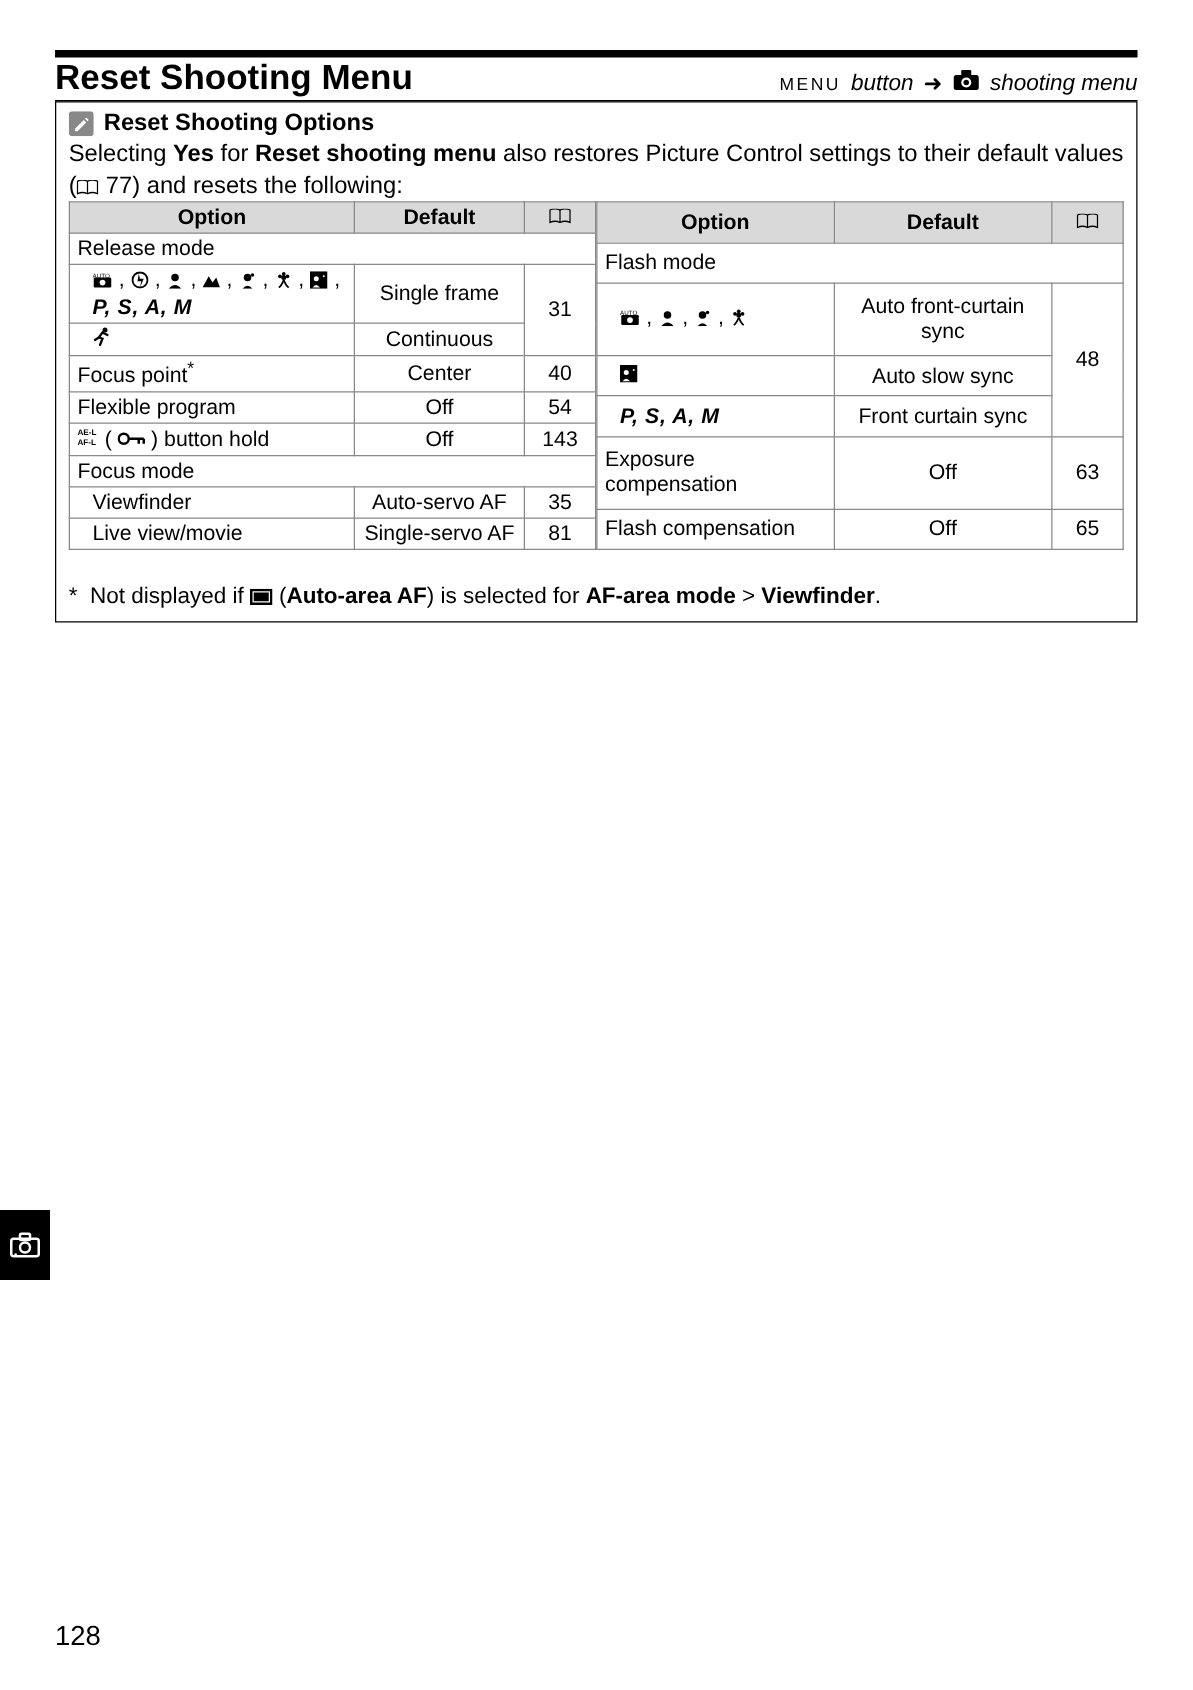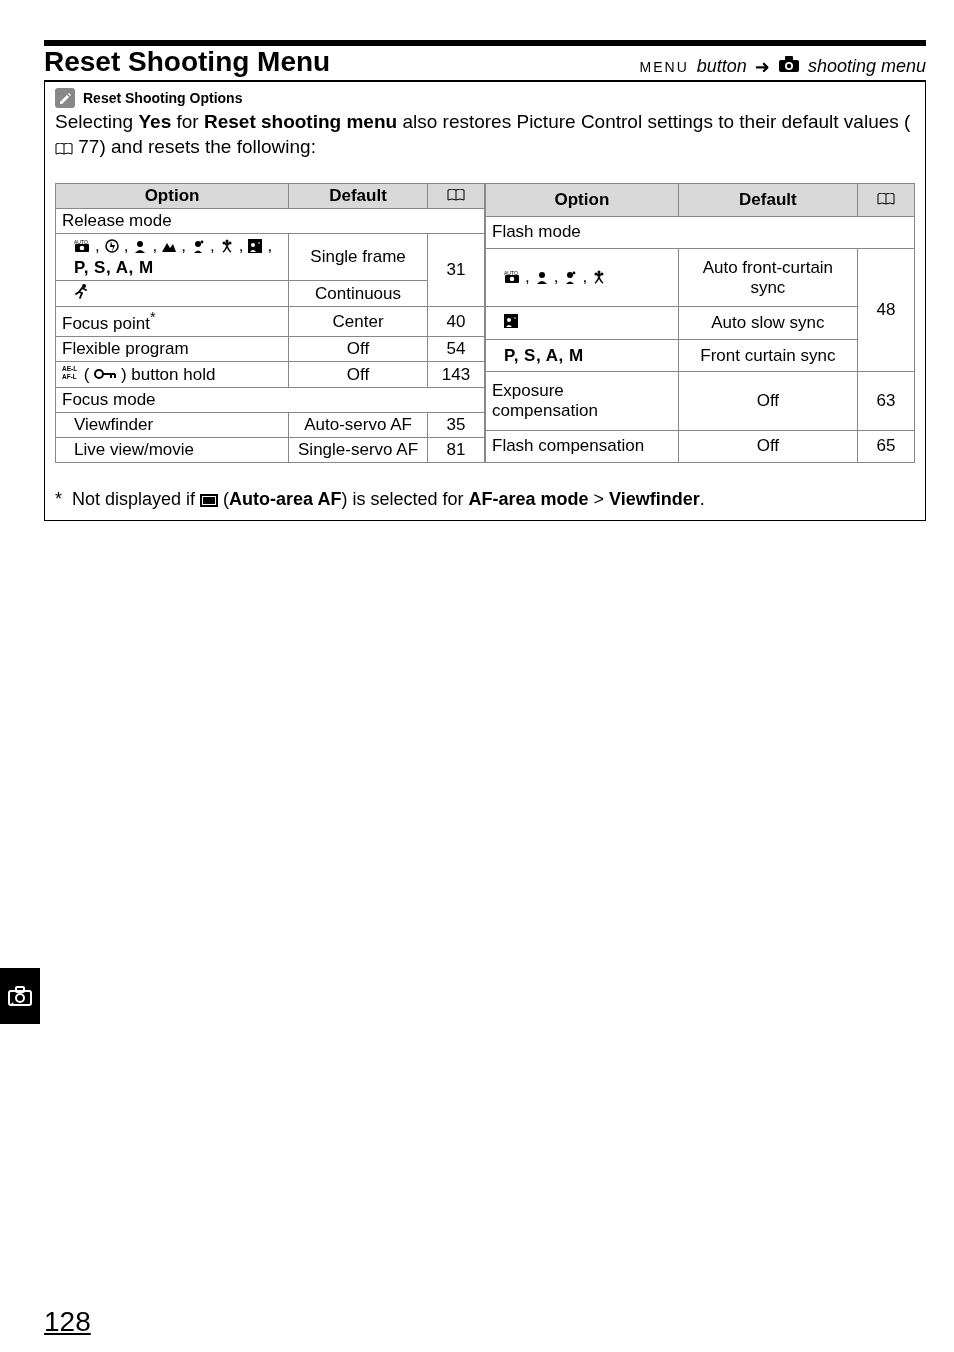--- a/index.html
+++ b/index.html
@@ -8,21 +8,21 @@
     background: #fff;
     font-family: "Helvetica Neue", Arial, sans-serif;
     color: #000;
     width: 954px;
     height: 1352px;
   }
   .page {
     position: relative;
     width: 954px;
     height: 1352px;
-    padding: 40px 28px 44px 44px;
+    padding: 40px 44px 44px 44px;
     box-sizing: border-box;
   }
   
   .title-row {
     display: flex;
     align-items: flex-end;
     justify-content: space-between;
     border-bottom: 1px solid #000;
     padding-bottom: 2px;
   }
@@ -63,32 +63,32 @@
     padding: 6px 10px 10px 10px;
   }
   .box-title-row {
     display: flex;
     align-items: center;
     gap: 8px;
     margin-bottom: 2px;
   }
   .pencil-icon svg { display: block; }
   .box-title {
-    font-size: 14px;
+    font-size: 19px;
     font-weight: 700;
   }
   .box-desc {
     font-size: 19px;
     line-height: 1.3;
   }
   .book-icon-inline svg { vertical-align: -2px; }
   
   .tables {
     display: flex;
-    margin-top: 24px;
+    margin-top: 0;
   }
   .tbl {
     border-collapse: collapse;
     width: 50%;
   }
   .tbl th, .tbl td {
     border: 1px solid #888;
     padding: 2px 6px;
     font-size: 17px;
     vertical-align: middle;
@@ -114,20 +114,21 @@
     display: inline-flex;
     gap: 5px;
     align-items: center;
     flex-wrap: wrap;
   }
   .mode-glyphs svg { display: block; }
   .bold-sans {
     font-family: "Arial Narrow", Arial, sans-serif;
     font-weight: 700;
     letter-spacing: 0.5px;
+    font-style: italic;
   }
   .footnote {
     font-size: 18px;
     margin-top: 26px;
   }
   .footnote b { font-weight: 700; }
   .footnote .rect-icon {
     display: inline-flex;
     vertical-align: -2px;
   }
@@ -140,23 +141,22 @@
     height: 56px;
     background: #000;
     display: flex;
     align-items: center;
     justify-content: center;
   }
   .side-tab svg { display: block; }
   .page-number {
     position: absolute;
     left: 44px;
-    bottom: 14px;
-    font-size: 28px;
-    text-decoration: underline;
+    bottom: 30px;
+    font-size: 22px;
   }
 </style>
 </head>
 <body>
 
 <div class="page">
 
   <div class="rule-top"></div>
   <div class="title-row">
     <div class="title-left">Reset Shooting Menu</div>

